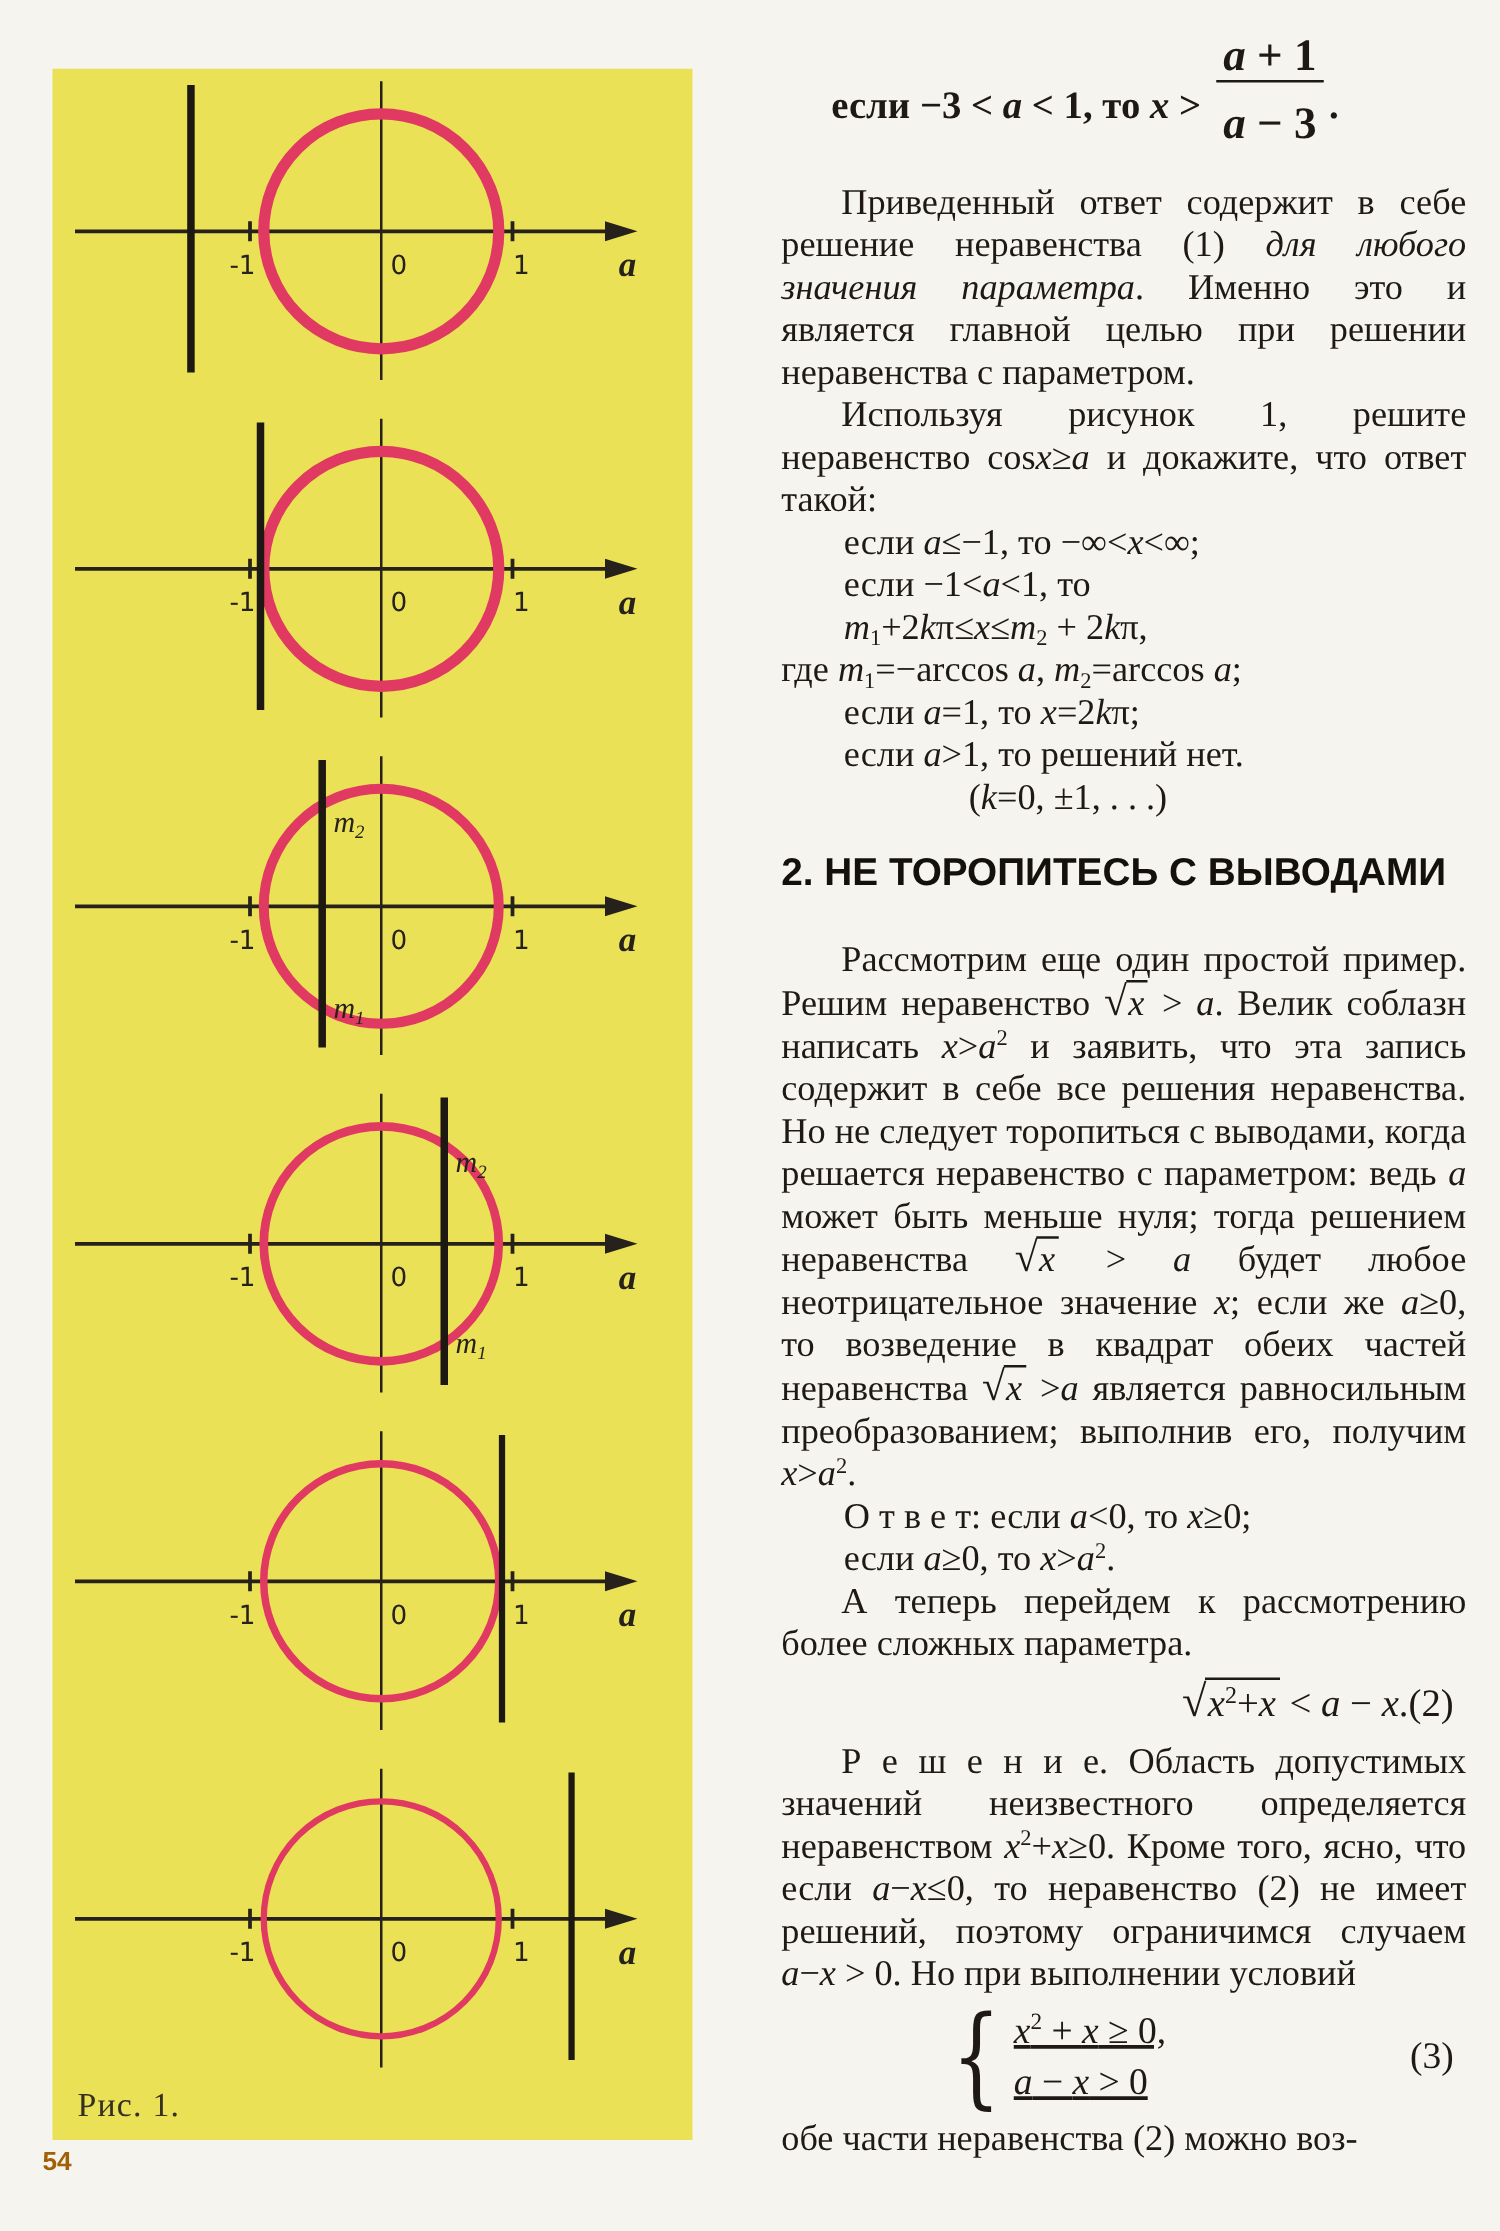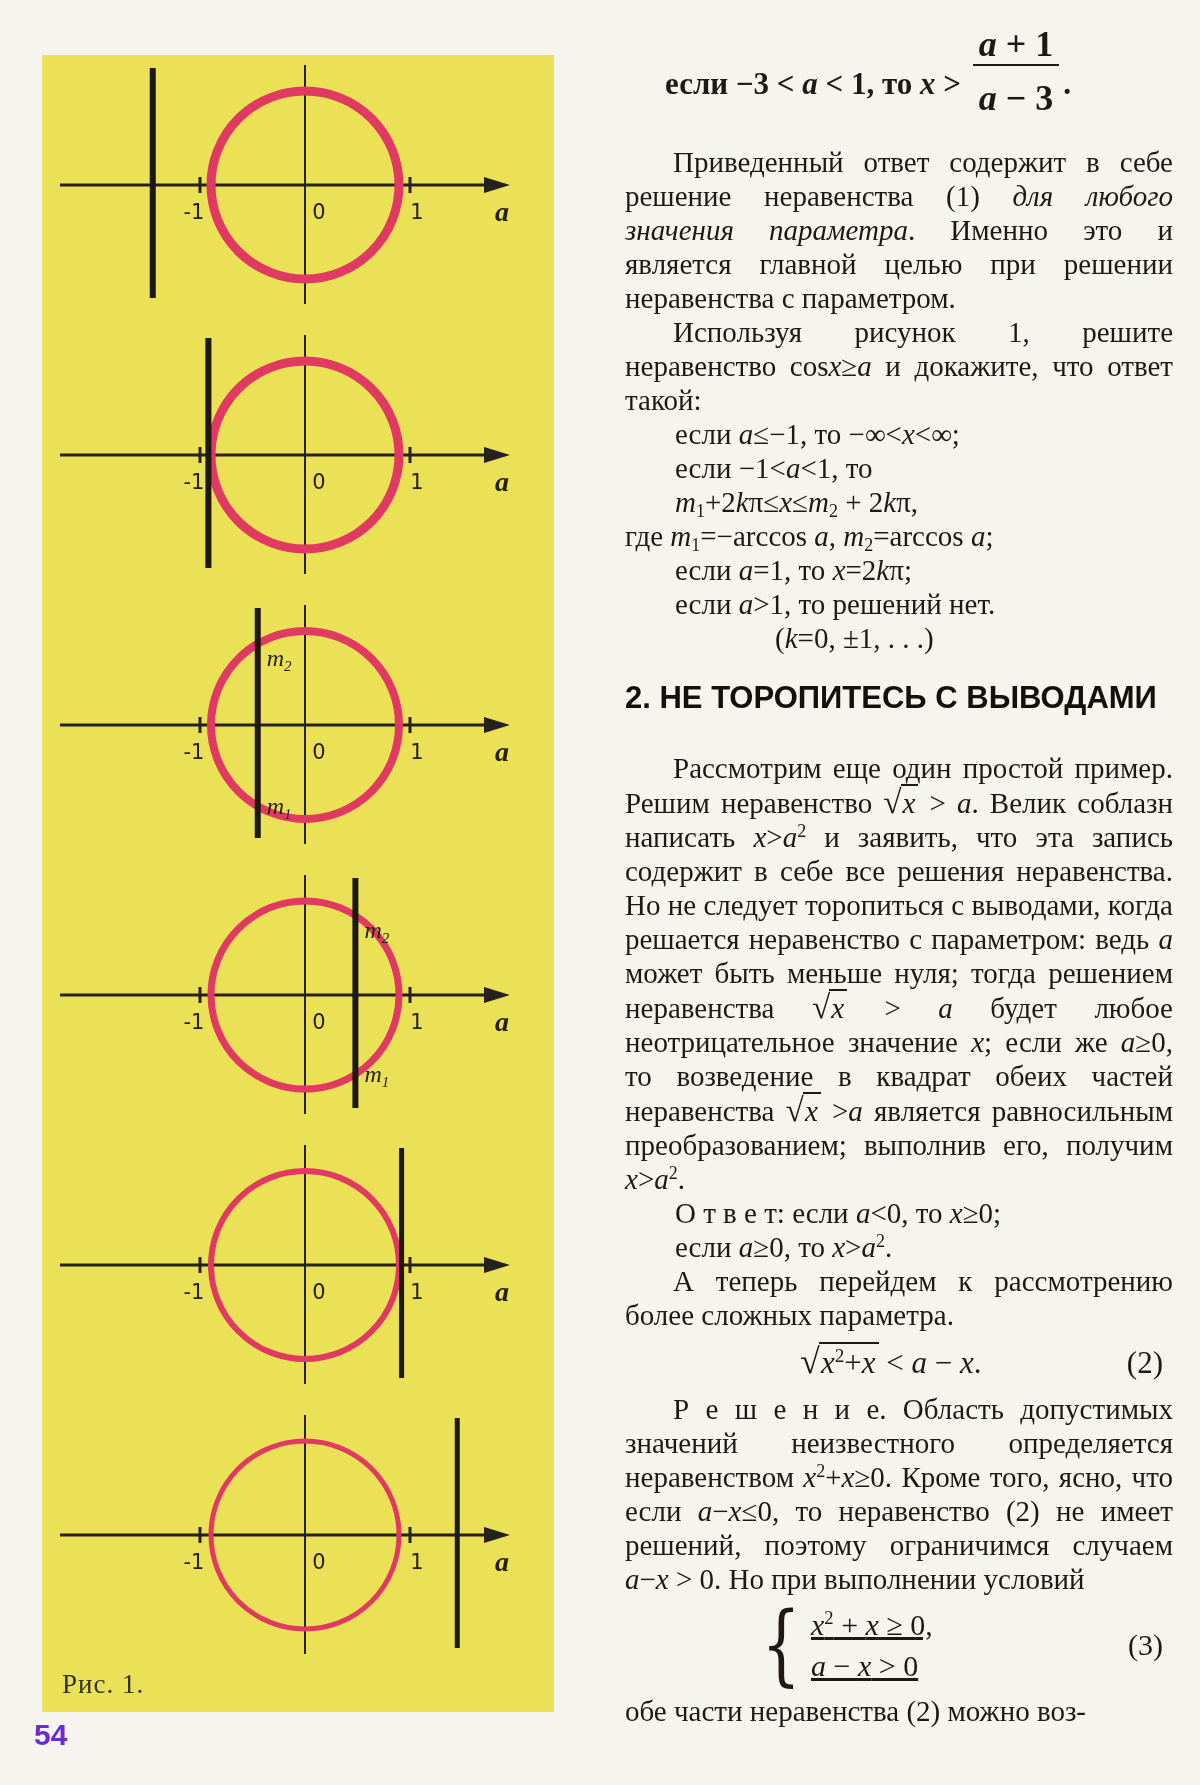--- a/index.html
+++ b/index.html
@@ -8,21 +8,21 @@
         font-family:"Liberation Serif",serif;color:#1e1913;}
 
   
   .figure-panel{position:absolute;left:42px;top:55px;width:512px;height:1657px;
                 background:#ebe156;}
   .diagrams{position:absolute;left:0;top:6px;width:512px;}
   .diag{display:block;}
   .fig-caption{position:absolute;left:20px;bottom:12px;font-size:27px;color:#35301f;
                letter-spacing:1px;}
   .page-number{position:absolute;left:34px;top:1718px;font-family:"Liberation Sans",sans-serif;
-               font-weight:700;font-size:30px;color:#6d28d9;}
+               font-weight:700;font-size:21px;color:#a16207;}
 
   
   .text-col{position:absolute;left:625px;top:20px;width:548px;
             font-size:29px;line-height:34px;text-align:justify;}
   .para{text-indent:48px;margin:0;}
   .para.noindent{text-indent:0;}
   .ln{text-align:left;}
   .ind{padding-left:50px;}
   .ind-big{padding-left:150px;}
   .heading{font-family:"Liberation Sans",sans-serif;font-weight:700;font-size:31px;
@@ -34,21 +34,21 @@
   .ov{border-top:2.5px solid currentColor;padding:1px 3px 0 2px;}
   .rad{font-size:115%;letter-spacing:-1px;}
 
   .f1{margin:4px 0 14px 40px;font-size:31px;text-align:left;text-indent:0;font-weight:bold;}
   .frac{display:inline-block;vertical-align:-16px;text-align:center;font-size:36px;
         line-height:1.12;margin:0 4px;}
   .frac .num{display:block;padding:0 6px;}
   .frac .den{display:block;border-top:2.5px solid currentColor;padding:12px 6px;}
 
   .eq2{display:flex;align-items:baseline;margin:12px 0 12px 0;font-size:31px;}
-  .eq2 .body{flex:1;text-align:center;padding-left:30px;}
+  .eq2 .body{flex:1;text-align:right;padding-left:30px;}
   .eqnum{padding-right:10px;}
 
   .eq3{display:flex;align-items:center;margin:8px 0 8px 0;font-size:30px;}
   .eq3 .brace{font-family:"DejaVu Serif",serif;font-size:88px;line-height:0.9;
               margin-left:128px;transform:scaleX(0.7);font-weight:400;}
   .eq3 .lines{margin-left:2px;text-align:left;text-decoration:underline;}
   .eq3 .lines .sysline{line-height:41px;}
   .eq3 .eqnum{margin-left:auto;}
 
   

